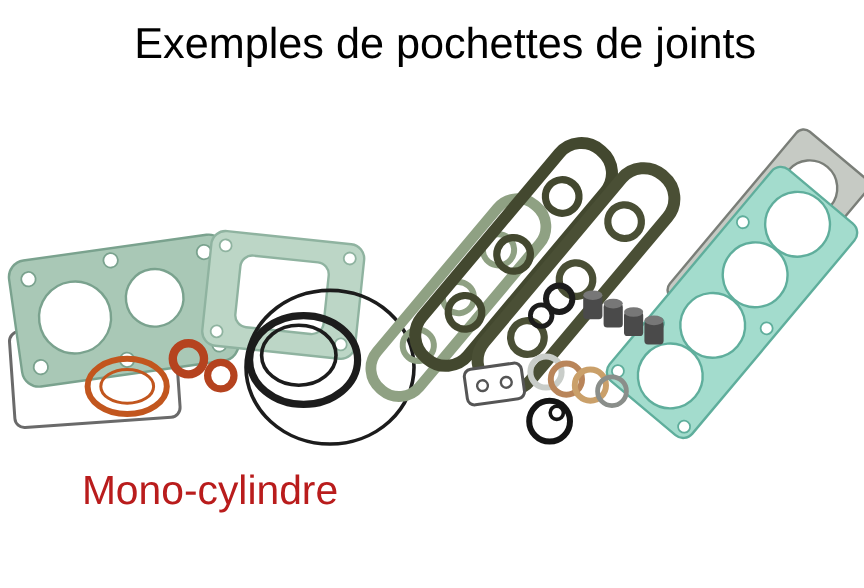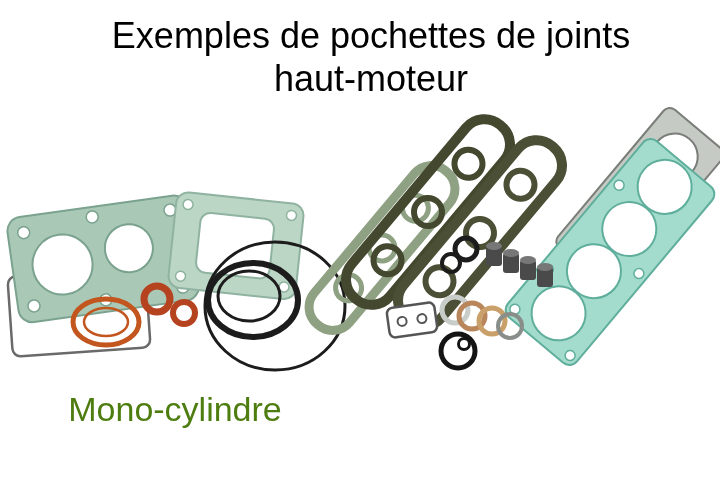--- a/index.html
+++ b/index.html
@@ -21,21 +21,21 @@
     width: 720px;
     text-align: center;
     font-size: 36px;
     line-height: 43px;
     color: #000000;
   }
   .title span { display: block; padding-left: 22px; }
   .caption {
     position: absolute;
     font-size: 34px;
-    color: #4d7c0f;
+    color: #b91c1c;
     text-align: center;
   }
   .caption-mono { top: 390px; left: 15px; width: 320px; }
   .caption-multi { top: 396px; left: 385px; width: 300px; }
 </style>
 </head>
 <body>
 
 <div class="page">
 
@@ -163,19 +163,18 @@
 
       <g>
         <circle cx="458" cy="351" r="17" fill="#ffffff" stroke="#141414" stroke-width="5"></circle>
         <circle cx="464" cy="344" r="5.5" fill="none" stroke="#141414" stroke-width="3"></circle>
       </g>
     </g>
   </svg>
 
   <div class="title">
     <span>Exemples de pochettes de joints</span>
-    <span>haut-moteur</span>
   </div>
 
   <div class="caption caption-mono">Mono-cylindre</div>
 
 
 </div>
 
 </body></html>

